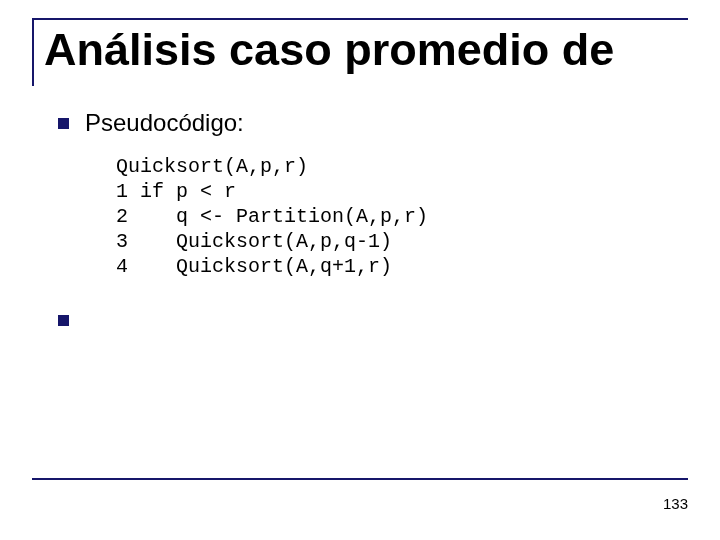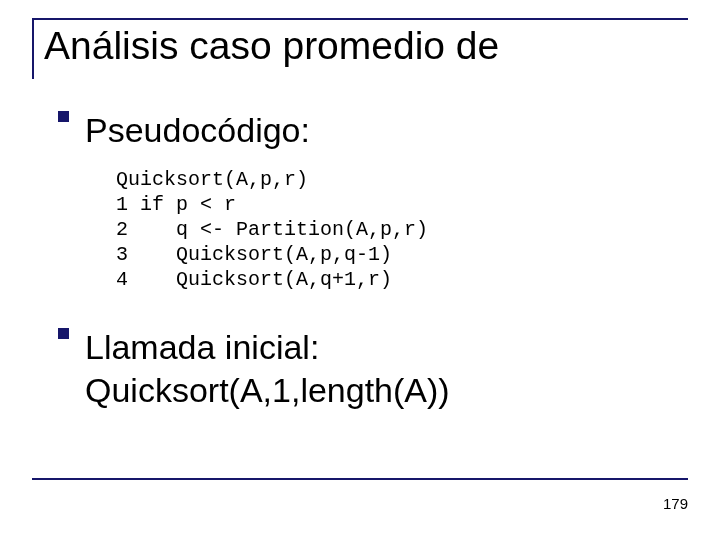--- a/index.html
+++ b/index.html
@@ -24,23 +24,23 @@
     border-top: 2px solid #16166a;
     margin-left: 4px;
     margin-right: 4px;
   }
   .title-wrap {
     border-left: 2px solid #16166a;
     padding: 4px 0 10px 10px;
     margin-left: 4px;
   }
   .title {
-    font-size: 39px;
+    font-size: 45px;
     line-height: 1.15;
-    font-weight: 400;
+    font-weight: 700;
     color: #000;
   }
   .body {
     margin-top: 22px;
     padding-left: 30px;
     padding-right: 10px;
   }
   .bullet-row {
     display: flex;
     align-items: flex-start;
@@ -48,23 +48,22 @@
   }
   .sq {
     width: 11px;
     height: 11px;
     background: #16166a;
     flex: 0 0 auto;
     margin-top: 10px;
     margin-right: 16px;
   }
   .bullet-text {
-    font-size: 34px;
+    font-size: 24px;
     line-height: 1.25;
-    margin-top: 8px;
   }
   .code {
     font-family: "Courier New", Courier, monospace;
     font-size: 20px;
     line-height: 1.25;
     white-space: pre;
     margin-left: 58px;
     margin-top: 6px;
     margin-bottom: 26px;
   }
@@ -104,22 +103,21 @@
     </div>
 
     <div class="code"><span>Quicksort(A,p,r)</span>
 <span>1 if p &lt; r</span>
 <span>2    q &lt;- Partition(A,p,r)</span>
 <span>3    Quicksort(A,p,q-1)</span>
 <span>4    Quicksort(A,q+1,r)</span></div>
 
     <div class="bullet-row">
       <div class="sq"></div>
-      <div class="bullet-text">Llamada inicial: Quicksort(A,1,length(A))</div>
     </div>
 
   </div>
 
   <div class="rule-bottom"></div>
 
-  <div class="pagenum">179</div>
+  <div class="pagenum">133</div>
 
 </div>
 
 </body></html>

